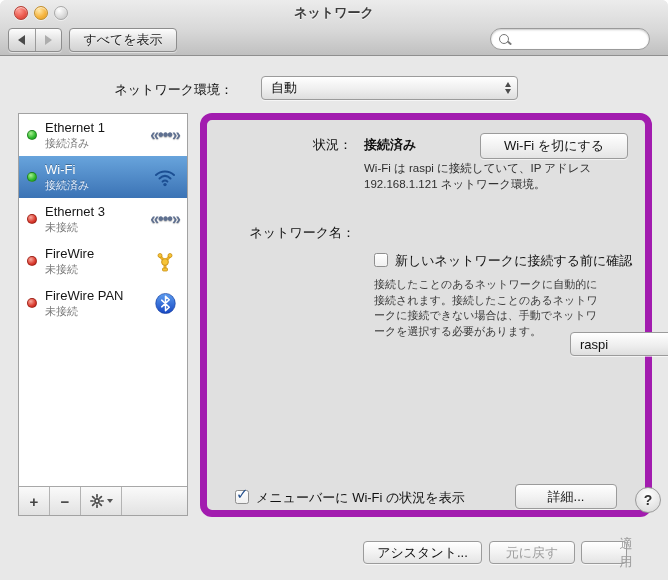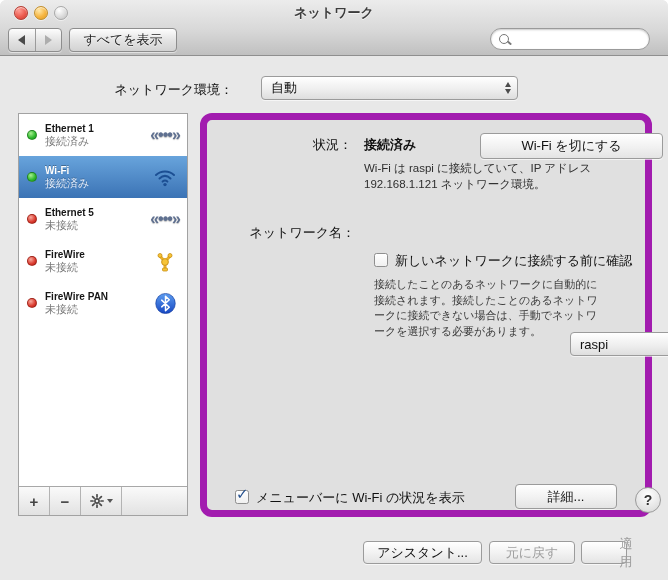--- a/index.html
+++ b/index.html
@@ -43,42 +43,42 @@
   .popup-env{left:243px;top:76px;width:257px;margin-left:18px;}
   .popup-net{left:363px;top:212px;width:250px;}
 
   
   .sidebar{position:absolute;left:18px;top:113px;width:170px;height:403px;background:#fff;border:1px solid #a2a2a2;box-sizing:border-box;}
   .net-row{position:relative;height:42px;display:flex;align-items:center;}
   .net-row .dot{position:absolute;left:8px;top:16px;width:10px;height:10px;border-radius:50%;}
   .dot.green{background:radial-gradient(circle at 35% 30%,#a8ef90,#2db82d 60%,#1e8f1e);border:1px solid rgba(20,100,20,.6);box-sizing:border-box;}
   .dot.red{background:radial-gradient(circle at 35% 30%,#f7a99d,#da3a2e 60%,#a32017);border:1px solid rgba(130,20,10,.6);box-sizing:border-box;}
   .net-texts{margin-left:26px;line-height:1.1;}
-  .net-name{font-size:10px;font-weight:bold;color:#161616;}
+  .net-name{font-size:13px;font-weight:normal;color:#161616;}
   .net-status{font-size:11px;color:#7a7a7a;margin-top:1px;}
   .net-icon{position:absolute;right:8px;top:0;height:42px;width:28px;display:flex;align-items:center;justify-content:center;}
   .eth-glyph{font-size:16px;font-weight:bold;color:#5f7090;letter-spacing:-1px;text-shadow:0 1px 1px rgba(0,0,0,.25);}
   .net-row.selected{background:linear-gradient(#68a4dc,#3b73b5);}
   .net-row.selected .net-name{color:#fff;text-shadow:0 -1px 0 rgba(0,0,0,.3);}
   .net-row.selected .net-status{color:#e6eefb;text-shadow:0 -1px 0 rgba(0,0,0,.25);}
 
   .side-footer{position:absolute;left:0;bottom:0;width:100%;height:29px;box-sizing:border-box;border-top:1px solid #a8a8a8;
     background:linear-gradient(#fafafa,#e2e2e2);display:flex;}
   .side-footer .fbtn{width:30px;height:100%;display:flex;align-items:center;justify-content:center;border-right:1px solid #b3b3b3;
     font-size:15px;font-weight:bold;color:#444;}
   .side-footer .fbtn.gear{width:40px;}
   .gear-arrow{width:0;height:0;border-left:3.5px solid transparent;border-right:3.5px solid transparent;border-top:4.5px solid #555;margin-left:3px;}
 
   
   .panel{position:absolute;left:200px;top:113px;width:452px;height:404px;background:#e0e0e0;border:7px solid #a21caf;border-radius:12px;box-sizing:border-box;}
   .status-label{position:absolute;left:25px;top:16px;width:120px;text-align:right;font-size:13px;color:#111;}
   .status-value{position:absolute;left:157px;top:16px;font-size:13px;font-weight:bold;color:#111;}
   .btn{border:1px solid #9b9b9b;border-radius:4px;background:linear-gradient(#ffffff,#f1f1f1 55%,#e4e4e4);
     font-size:13px;color:#111;display:flex;align-items:center;justify-content:center;box-shadow:0 1px 0 rgba(255,255,255,.65);box-sizing:border-box;}
-  .wifi-toggle{position:absolute;left:273px;top:13px;width:183px;height:26px;}
+  .wifi-toggle{position:absolute;left:273px;top:13px;width:148px;height:26px;}
   .status-desc{position:absolute;left:157px;top:40px;width:277px;font-size:11.5px;line-height:16px;color:#2e2e2e;}
   .netname-label{position:absolute;left:18px;top:104px;width:130px;text-align:right;font-size:13px;color:#111;}
   .popup-net{position:absolute;}
 
   .checkbox{width:14px;height:14px;border:1px solid #8f8f8f;border-radius:2.5px;background:linear-gradient(#fff,#f0f0f0);position:absolute;box-sizing:border-box;}
   .checkbox .mark{display:none;position:absolute;left:0px;top:-6px;font-size:15px;font-weight:bold;color:#24508e;text-shadow:0 1px 0 rgba(255,255,255,.4);}
   .checkbox.checked .mark{display:block;}
   .cb-ask{left:167px;top:133px;}
   .cb-ask-label{position:absolute;left:188px;top:132px;font-size:13px;color:#111;}
   .ask-desc{position:absolute;left:167px;top:157px;width:230px;font-size:11px;line-height:15.5px;color:#3a3a3a;}
@@ -159,21 +159,21 @@
             <path d="M9.6 13.6 C11.1 12.3, 12.9 12.3, 14.4 13.6"></path>
           </g>
           <circle cx="12" cy="16.6" r="1.7" fill="#1c4f93"></circle>
         </svg>
       </span>
     </div>
 
     <div class="net-row">
       <span class="dot red"></span>
       <div class="net-texts">
-        <div class="net-name">Ethernet 5</div>
+        <div class="net-name">Ethernet 3</div>
         <div class="net-status">未接続</div>
       </div>
       <span class="net-icon">
           <span class="eth-glyph">«•••»</span>
         </span>
     </div>
 
     <div class="net-row">
       <span class="dot red"></span>
       <div class="net-texts">

